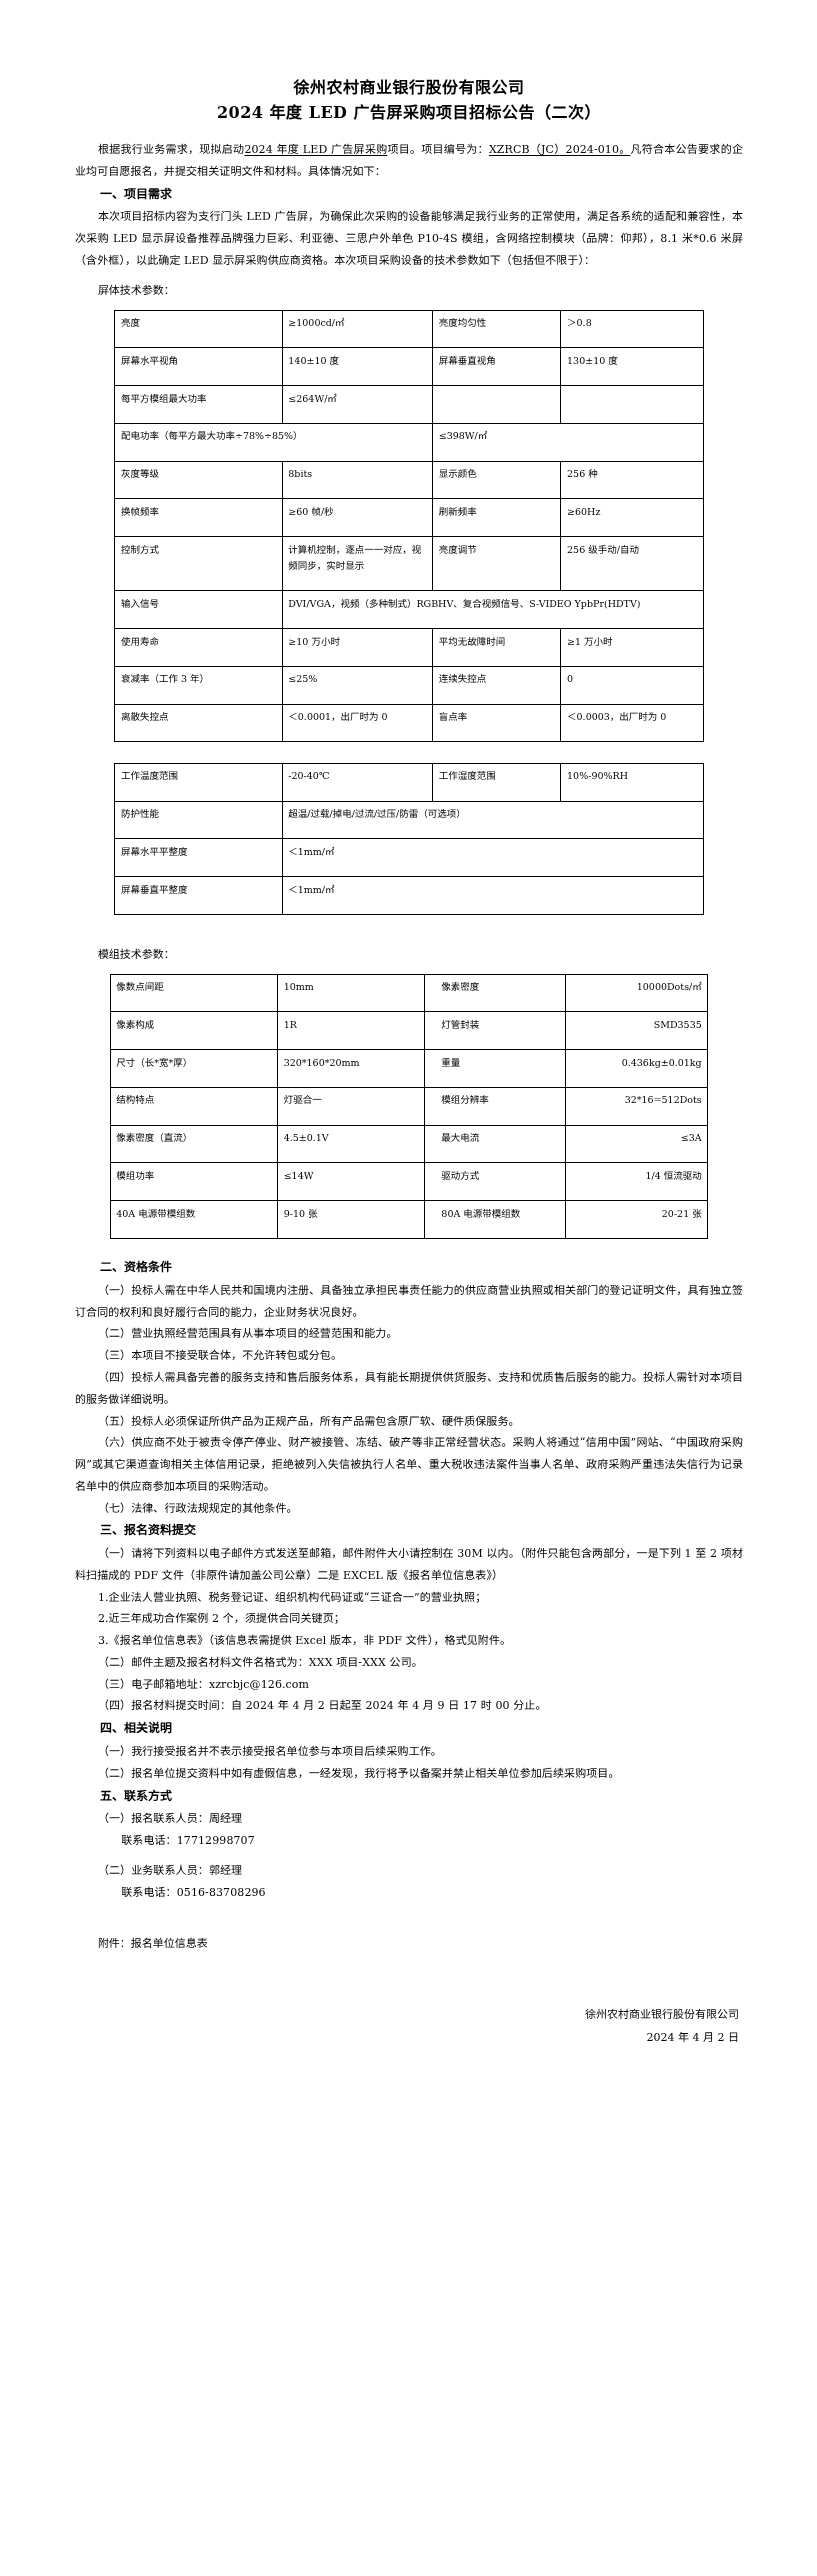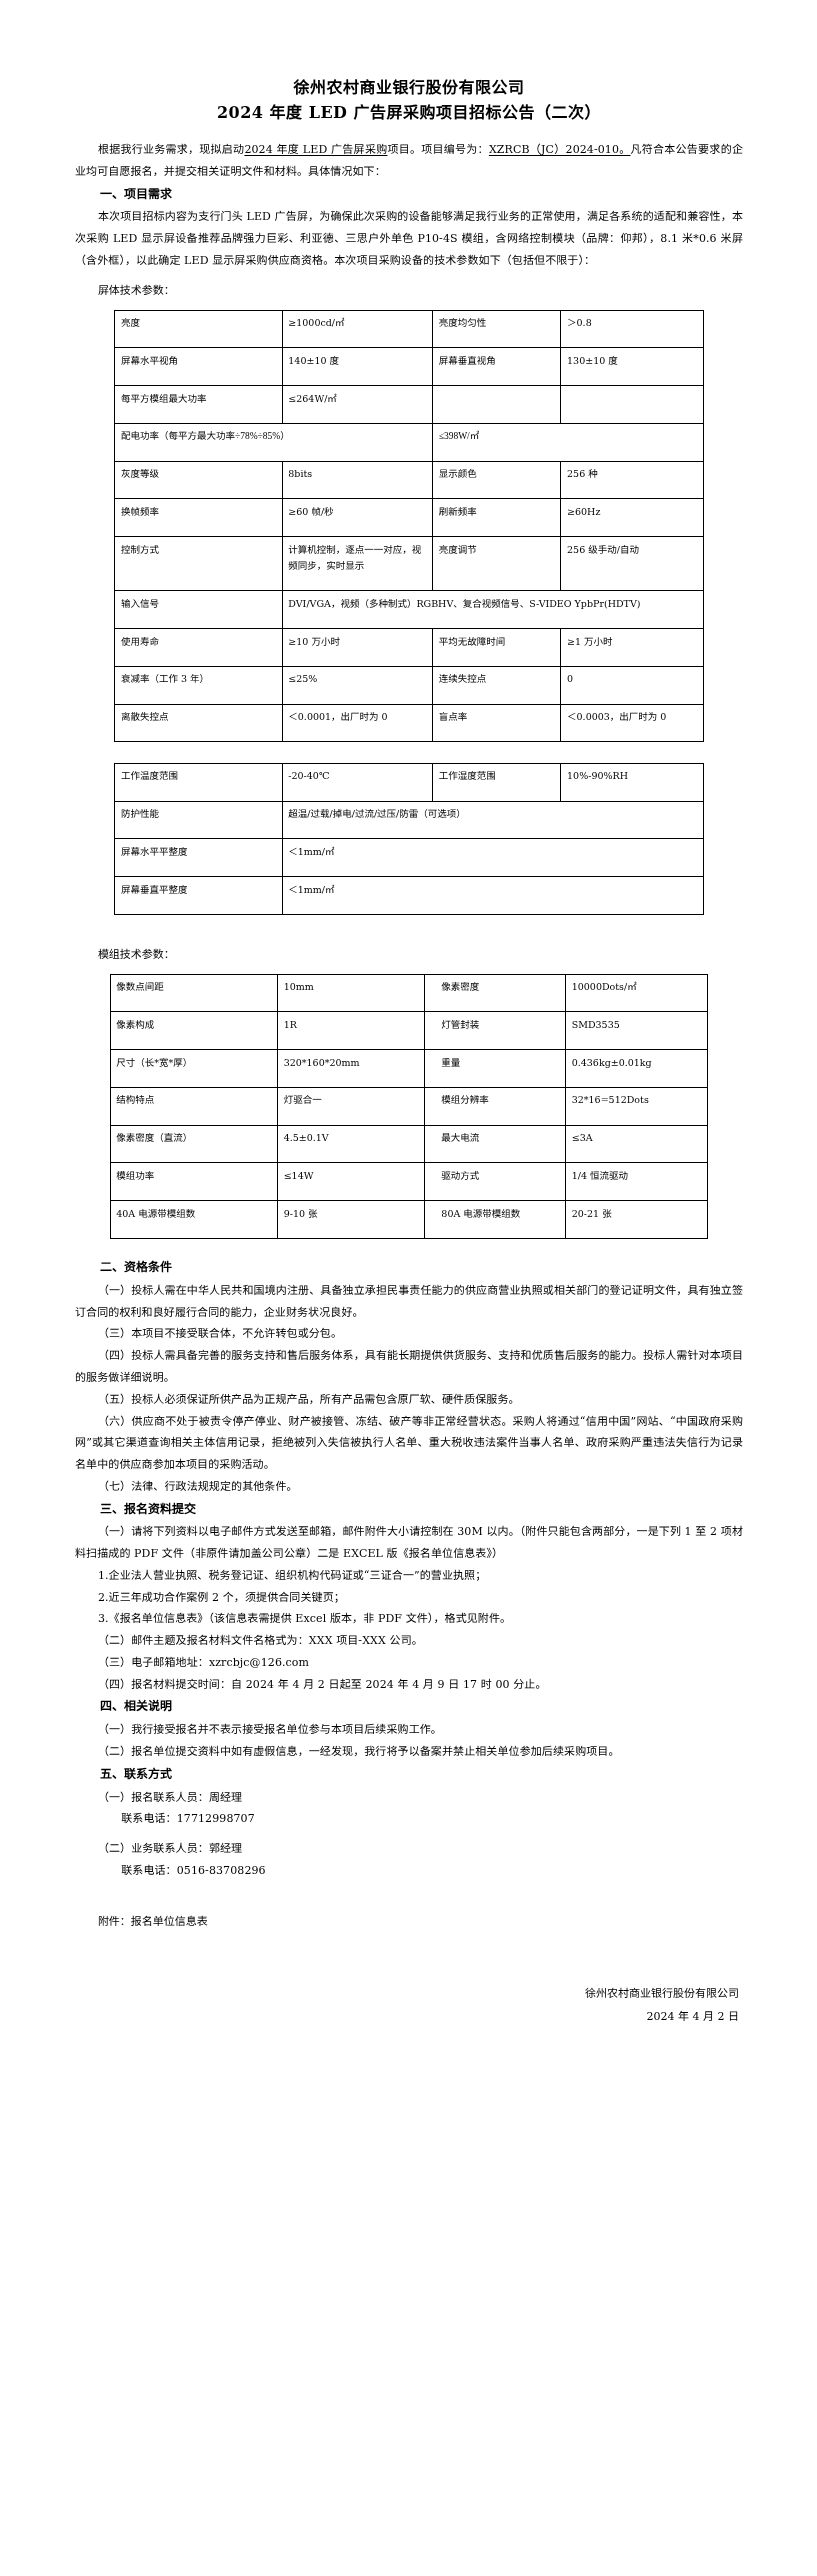--- a/index.html
+++ b/index.html
@@ -77,23 +77,23 @@
     word-break: break-word;
   }
   table.spec.t1 td.c0 { width: 155px; }
   table.spec.t1 td.c1 { width: 138px; }
   table.spec.t1 td.c2 { width: 116px; border-radius: 17px; }
   table.spec.t1 td.c3 { width: 130px; }
 
   table.spec.t2 td.c0 { width: 155px; }
   table.spec.t2 td.c1 { width: 135px; }
   table.spec.t2 td.c2 { width: 118px; padding-left: 16px; }
-  table.spec.t2 td.c3 { width: 130px; }
-
-  td.tall { padding-bottom: 29px; font-family: Liberation Serif, serif; }
+  table.spec.t2 td.c3 { width: 130px; text-align: right; }
+
+  td.tall { padding-bottom: 29px; }
   td.tall2 { padding-bottom: 47px; margin-top: 8px; }
   td.mid { padding-top: 27px; padding-bottom: 26px; }
 
   .tbl-gap { height: 20.6px; }
 
   .sign-block {
     margin-top: 49px;
     text-align: right;
     font-size: 11px;
     line-height: 2.1;
@@ -267,20 +267,21 @@
         <td class="c2">80A 电源带模组数</td>
         <td class="c3">20-21 张</td>
       </tr>
     </tbody>
   </table>
 
   <div class="spacer-md"></div>
 
   <p class="section-head">二、资格条件</p>
   <p class="body-text indent2">（一）投标人需在中华人民共和国境内注册、具备独立承担民事责任能力的供应商营业执照或相关部门的登记证明文件，具有独立签订合同的权利和良好履行合同的能力，企业财务状况良好。</p>
+  <p class="body-text indent2">（二）营业执照经营范围具有从事本项目的经营范围和能力。</p>
   <p class="body-text indent2">（三）本项目不接受联合体，不允许转包或分包。</p>
   <p class="body-text indent2">（四）投标人需具备完善的服务支持和售后服务体系，具有能长期提供供货服务、支持和优质售后服务的能力。投标人需针对本项目的服务做详细说明。</p>
   <p class="body-text indent2">（五）投标人必须保证所供产品为正规产品，所有产品需包含原厂软、硬件质保服务。</p>
   <p class="body-text indent2">（六）供应商不处于被责令停产停业、财产被接管、冻结、破产等非正常经营状态。采购人将通过“信用中国”网站、“中国政府采购网”或其它渠道查询相关主体信用记录，拒绝被列入失信被执行人名单、重大税收违法案件当事人名单、政府采购严重违法失信行为记录名单中的供应商参加本项目的采购活动。</p>
   <p class="body-text indent2">（七）法律、行政法规规定的其他条件。</p>
 
   <p class="section-head">三、报名资料提交</p>
   <p class="body-text indent2">（一）请将下列资料以电子邮件方式发送至邮箱，邮件附件大小请控制在 30M 以内。（附件只能包含两部分，一是下列 1 至 2 项材料扫描成的 PDF 文件（非原件请加盖公司公章）二是 EXCEL 版《报名单位信息表》）</p>
   <p class="body-text indent2">1.企业法人营业执照、税务登记证、组织机构代码证或“三证合一”的营业执照；</p>
   <p class="body-text indent2">2.近三年成功合作案例 2 个，须提供合同关键页；</p>

